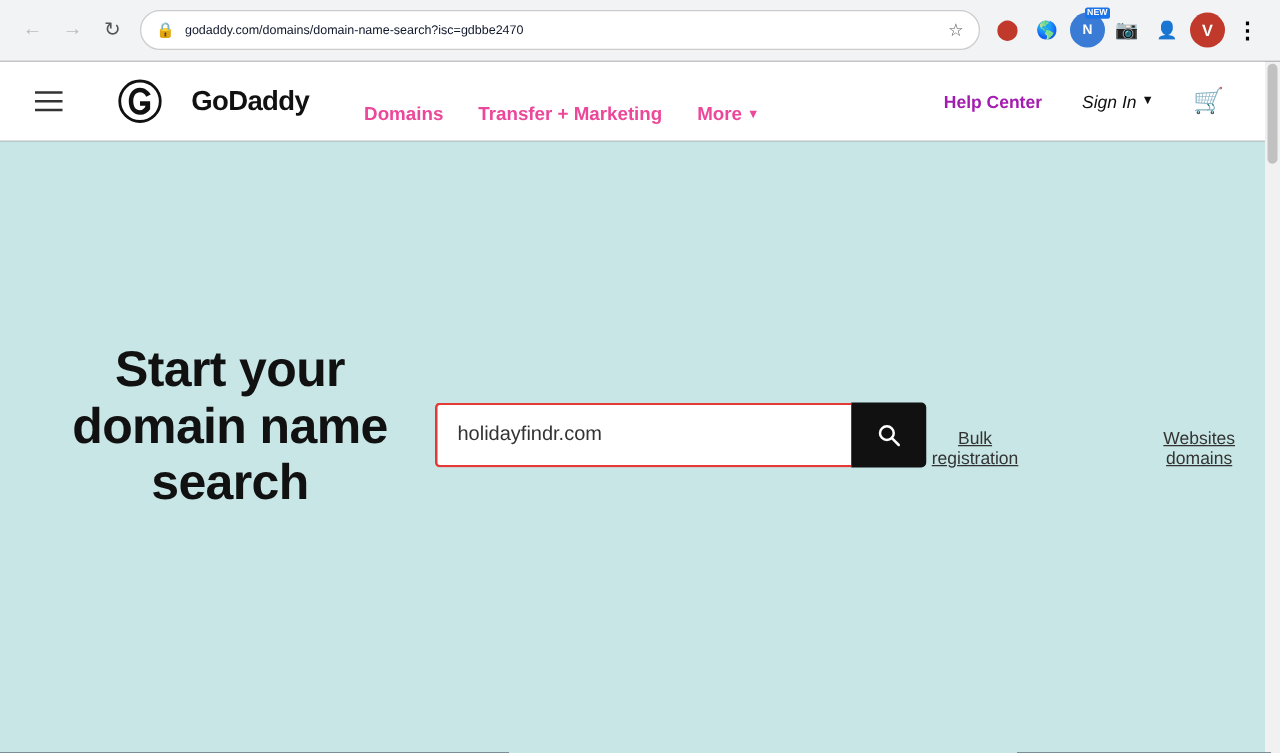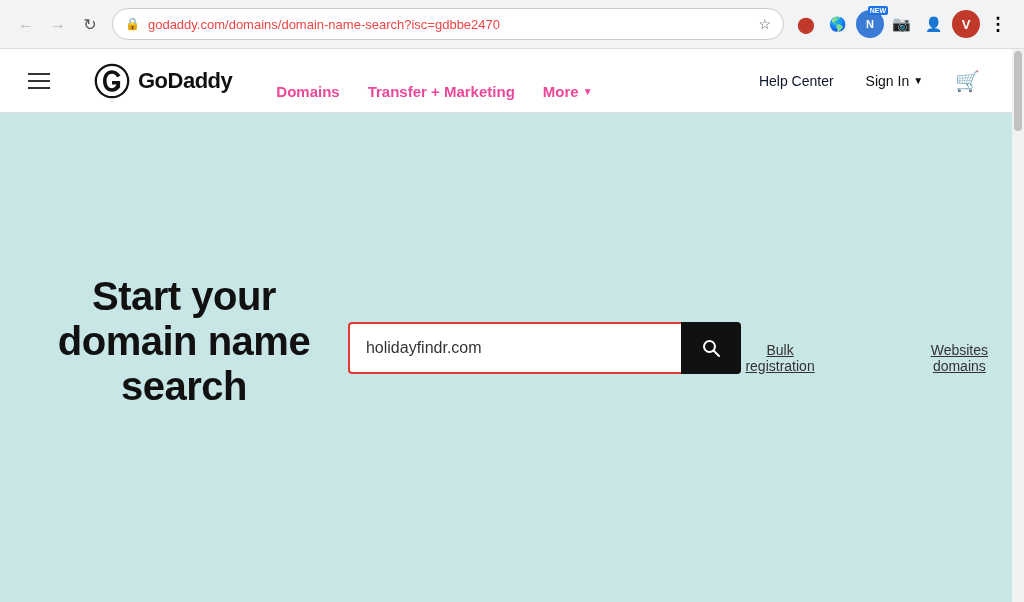--- a/index.html
+++ b/index.html
@@ -62,22 +62,22 @@
       height: 32px;
     }
 
     .lock-icon {
       color: #555;
       font-size: 12px;
     }
 
     .url-text {
       flex: 1;
-      font-size: 13px;
-      color: #ef4444;
+      font-size: 10px;
+      color: #0f172a;
       border: none;
       outline: none;
       background: transparent;
     }
 
     .star-icon {
       color: #555;
       font-size: 14px;
       cursor: pointer;
     }
@@ -182,21 +182,21 @@
       display: flex;
       align-items: center;
       gap: 32px;
       flex-shrink: 0;
       margin-right: 12px;
     }
 
     .godaddy-logo {
       display: flex;
       align-items: center;
-      gap: 8px;
+      gap: 23px;
       text-decoration: none;
       color: inherit;
     }
 
     .logo-icon {
       width: 36px;
       height: 36px;
     }
 
     .logo-text {
@@ -248,39 +248,40 @@
 
     .nav-right {
       display: flex;
       align-items: center;
       gap: 16px;
       margin-left: auto;
     }
 
     .help-center-btn {
       font-size: 14px;
-      font-weight: 400;
-      color: #0f172a;
+      font-weight: 700;
+      color: #a21caf;
       cursor: pointer;
       border: none;
       background: none;
       padding: 8px;
     }
 
     .sign-in-btn {
       font-size: 14px;
       font-weight: 500;
       color: #111;
       cursor: pointer;
       border: none;
       background: none;
       padding: 8px;
       display: flex;
       align-items: center;
       gap: 4px;
+      font-style: italic;
     }
 
     .cart-btn {
       background: none;
       border: none;
       cursor: pointer;
       padding: 8px;
       font-size: 20px;
       color: #111;
     }

